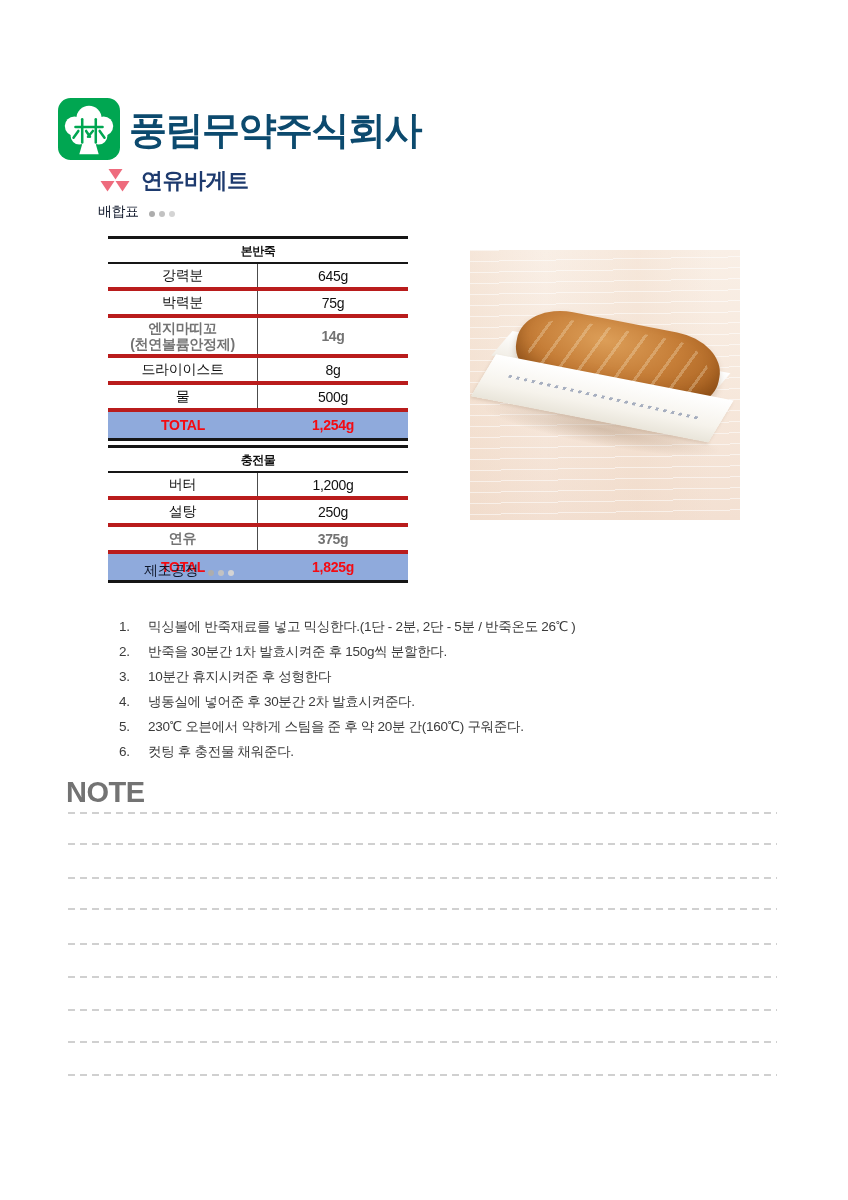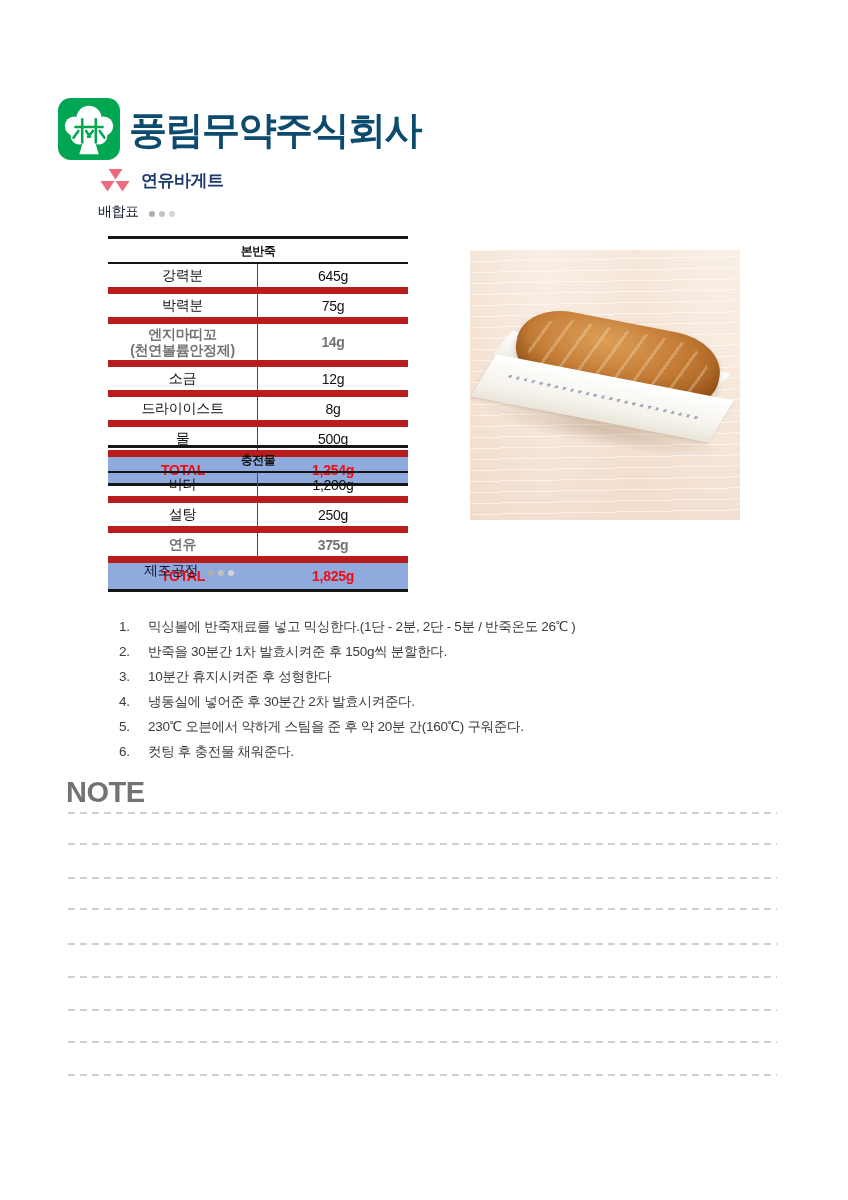--- a/index.html
+++ b/index.html
@@ -13,21 +13,21 @@
   .logo { position:absolute; left:58px; top:98px; width:62px; height:62px; }
   .company-name {
     position:absolute; left:129px; top:102px; height:56px; line-height:56px;
     font-size:38px; font-weight:bold; color:#0c4a6e; letter-spacing:-1.5px;
   }
 
   
   .title-icon { position:absolute; left:99px; top:168px; width:31px; height:29px; }
   .doc-title {
     position:absolute; left:141px; top:164px; height:34px; line-height:34px;
-    font-size:17px; font-weight:bold; color:#1d3a6e; letter-spacing:-0.5px;
+    font-size:22px; font-weight:bold; color:#1d3a6e; letter-spacing:-0.5px;
   }
 
   
   .sec-h {
     position:absolute; font-family:"Liberation Serif", serif; font-weight:normal;
     color:#0f172a; font-size:14px; letter-spacing:-0.5px;
   }
   .sec-h .dots { display:inline-block; margin-left:6px; vertical-align:middle; }
   .sec-h .dots i { display:inline-block; width:6px; height:6px; border-radius:50%; margin-left:4px; }
   .sec-h .dots i:nth-child(1){ background:#adadad; }
@@ -41,21 +41,21 @@
     position:absolute; left:108px; width:300px;
     border-top:3px solid #161616; border-bottom:3px solid #161616;
     font-size:14px; color:#101010;
   }
   #table1 { top:236px; }
   #table2 { top:445px; }
   .t-header {
     height:25px; line-height:25px; text-align:center; font-weight:bold;
     font-size:12px; border-bottom:2px solid #161616; letter-spacing:-0.5px;
   }
-  .t-row { display:flex; border-bottom:7px solid #b91c1c; }
+  .t-row { display:flex; border-bottom:4px solid #b91c1c; }
   .t-cell {
     display:flex; align-items:center; justify-content:center;
     min-height:23px; text-align:center; letter-spacing:-0.3px;
   }
   .t-row .c1 { width:50%; border-right:1px solid #4c4c4c; }
   .t-row .c2 { width:50%; }
   .t-row.hl { color:#737373; font-weight:bold; }
   .t-row.double .c1 { flex-direction:column; line-height:16px; padding:2px 0; }
   .t-total { display:flex; background:#8faadc; color:#f40b12; font-weight:bold; }
   .t-total .t-cell { width:50%; height:26px; }
@@ -172,24 +172,20 @@
       <div class="t-cell c2">75g</div>
     </div>
     <div class="t-row hl double">
       <div class="t-cell c1">
         <span>엔지마띠꼬</span>
         <span>(천연볼륨안정제)</span>
       </div>
       <div class="t-cell c2">14g</div>
     </div>
     <div class="t-row">
-      <div class="t-cell c1">소금</div>
-      <div class="t-cell c2">12g</div>
-    </div>
-    <div class="t-row">
       <div class="t-cell c1">드라이이스트</div>
       <div class="t-cell c2">8g</div>
     </div>
     <div class="t-row">
       <div class="t-cell c1">물</div>
       <div class="t-cell c2">500g</div>
     </div>
     <div class="t-total">
       <div class="t-cell">TOTAL</div>
       <div class="t-cell">1,254g</div>

